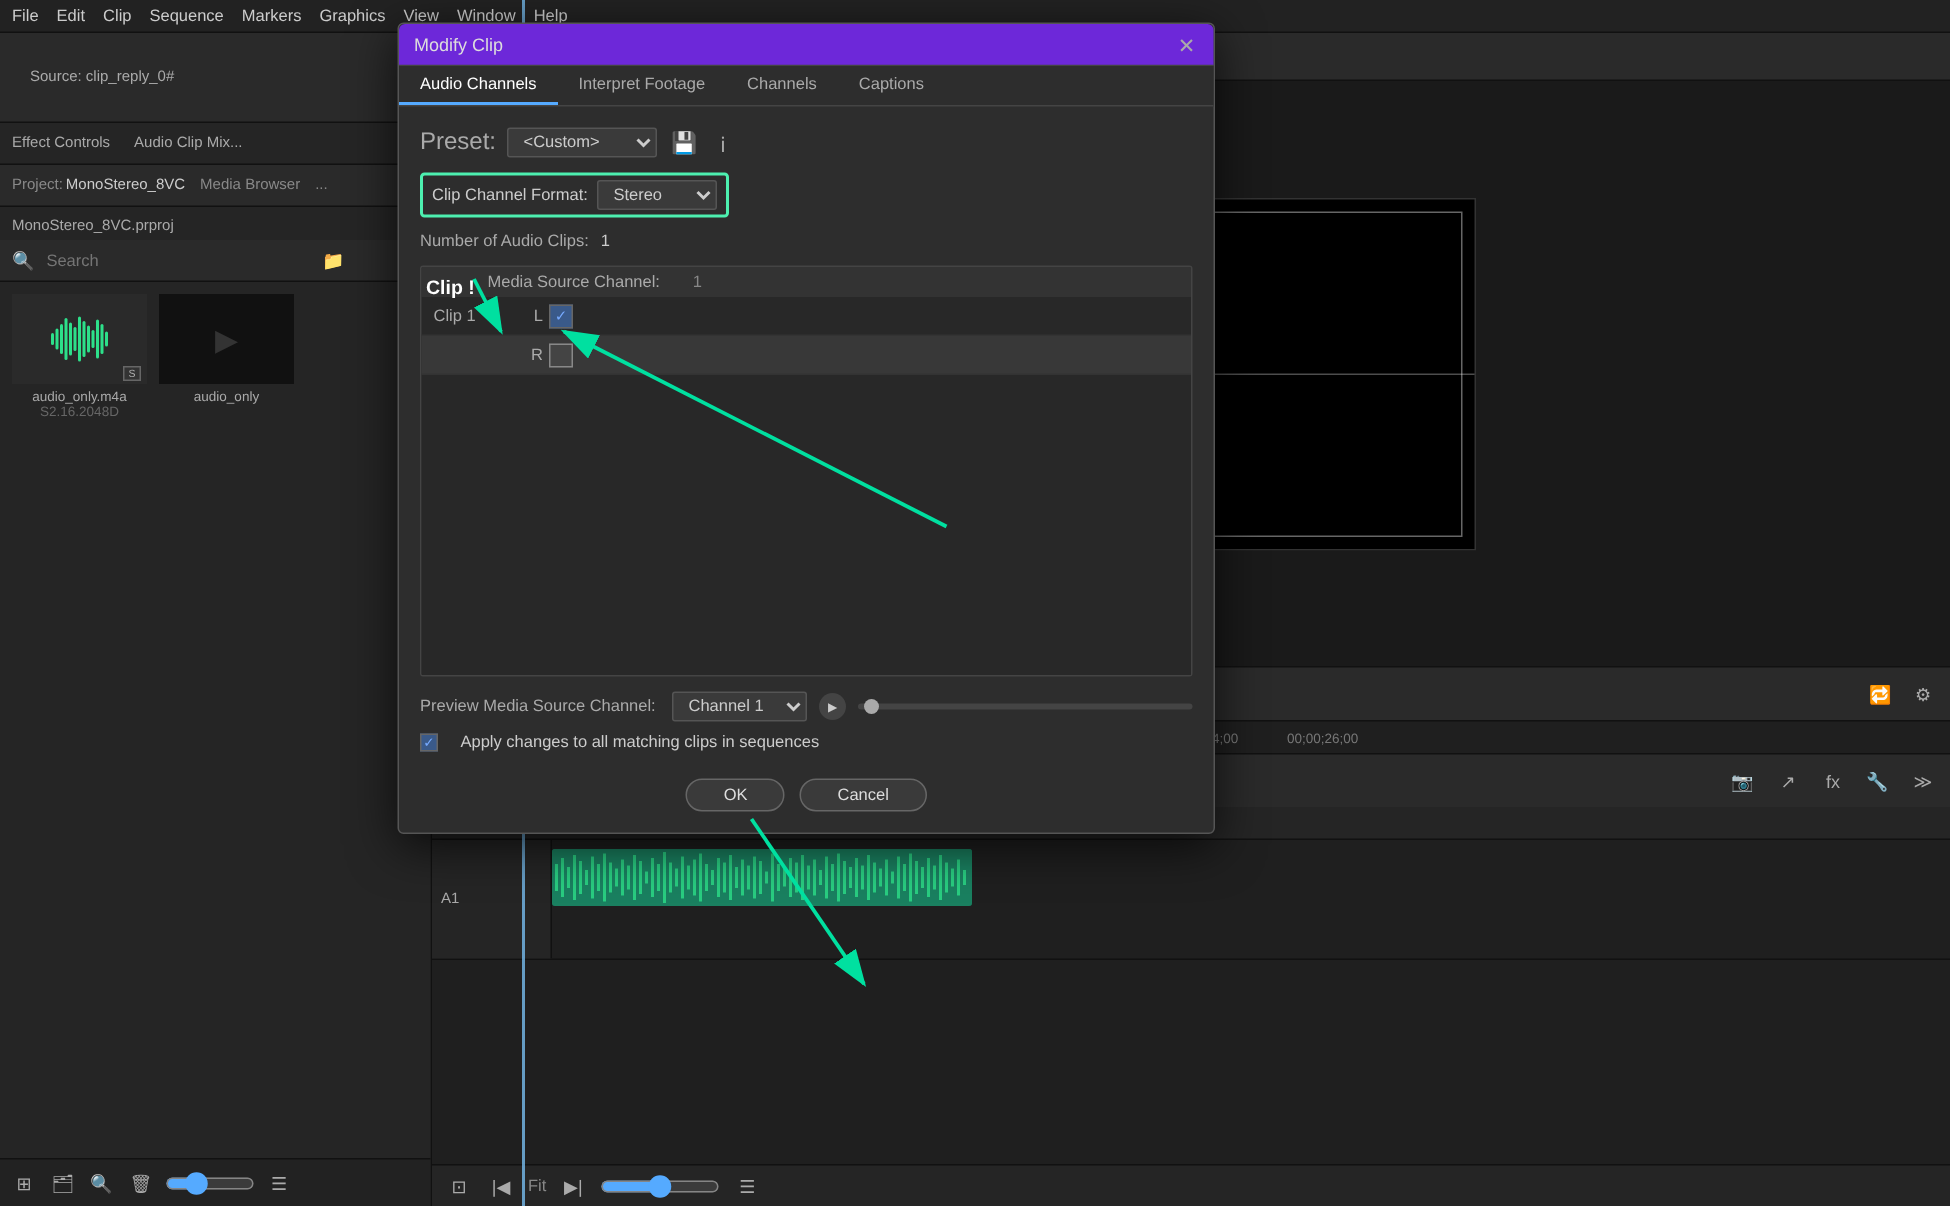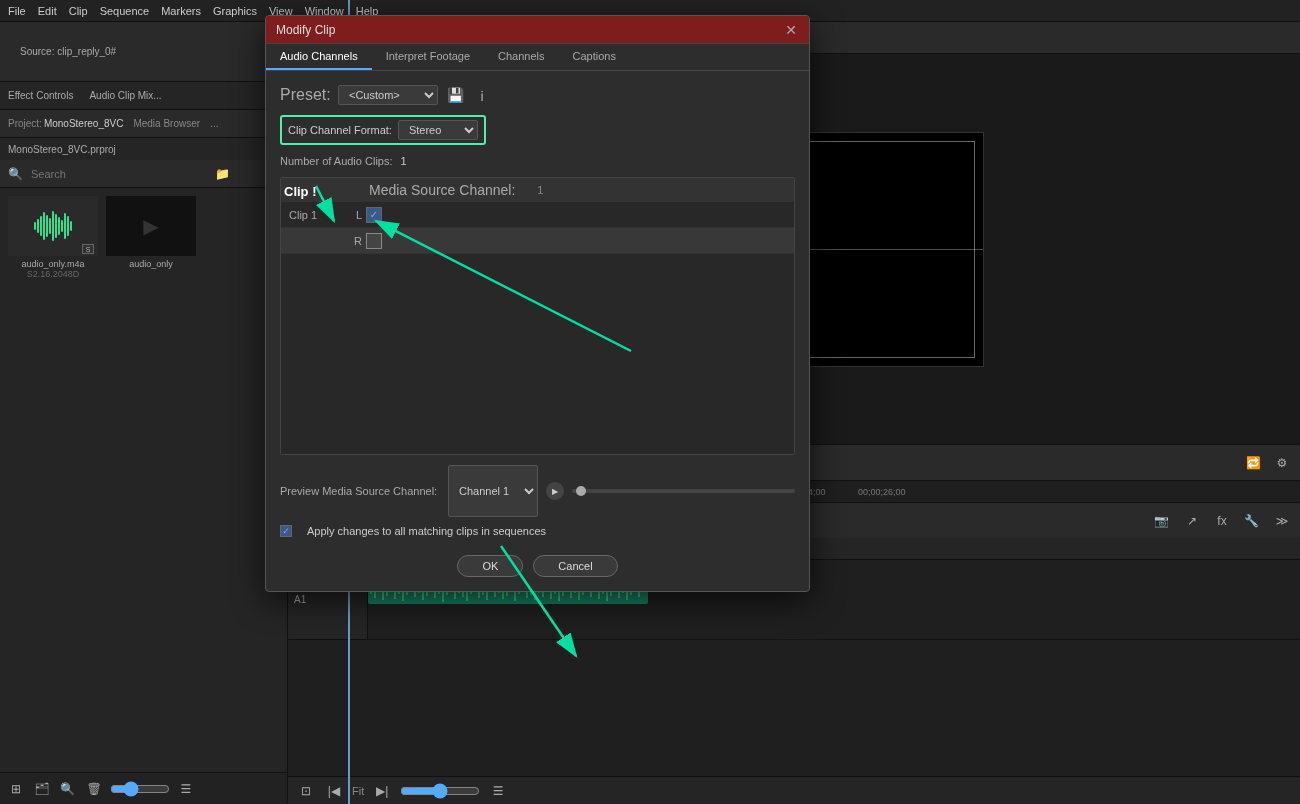--- a/index.html
+++ b/index.html
@@ -336,21 +336,21 @@
       left: 265px;
       width: 545px;
       background: #2d2d2d;
       border: 1px solid #555;
       border-radius: 4px;
       pointer-events: all;
       box-shadow: 0 8px 32px rgba(0,0,0,0.7);
     }
     .modal-titlebar {
       height: 28px;
-      background: #7f1d1d;
+      background: #6d28d9;
       border-bottom: 1px solid #444;
       display: flex;
       align-items: center;
       padding: 0 10px;
       border-radius: 4px 4px 0 0;
       justify-content: space-between;
     }
     .modal-title {
       font-size: 12px;
       color: #ddd;
@@ -457,23 +457,23 @@
       overflow: hidden;
       margin-bottom: 10px;
     }
     .matrix-header {
       background: #333;
       padding: 4px 8px;
       display: flex;
       align-items: center;
     }
     .matrix-header-label {
-      font-size: 14px;
-      color: #aaa;
-      margin-left: 80px;
+      font-size: 11px;
+      color: #aaa;
+      margin-left: 36px;
     }
     .matrix-col-label {
       width: 50px;
       text-align: center;
       font-size: 11px;
       color: #888;
     }
     .matrix-body {
       background: #282828;
       min-height: 250px;
@@ -536,21 +536,21 @@
     .preview-label {
       font-size: 11px;
       color: #aaa;
       width: 160px;
     }
     .preview-select {
       background: #3a3a3a;
       border: 1px solid #555;
       color: #ccc;
       font-size: 11px;
-      padding: 18px 6px;
+      padding: 2px 6px;
       border-radius: 2px;
       width: 90px;
     }
     .preview-play-btn {
       width: 18px;
       height: 18px;
       background: #444;
       border-radius: 50%;
       display: flex;
       align-items: center;

